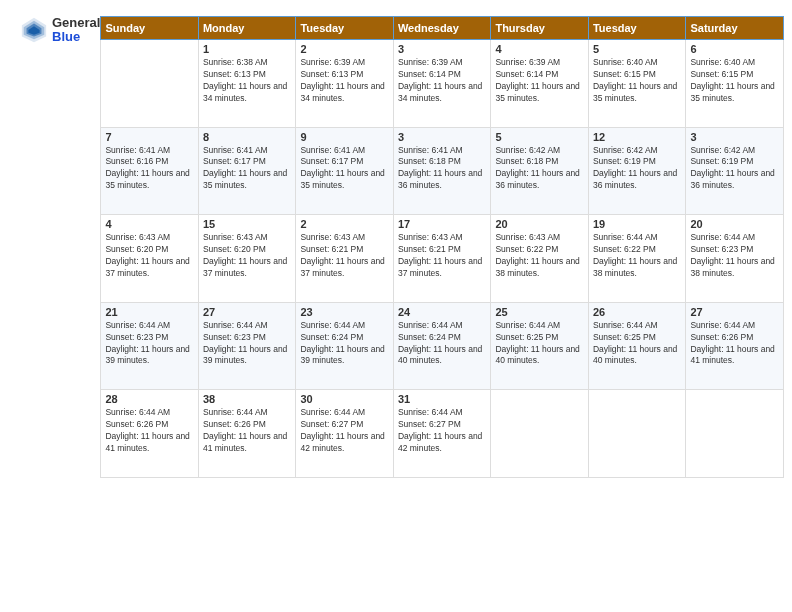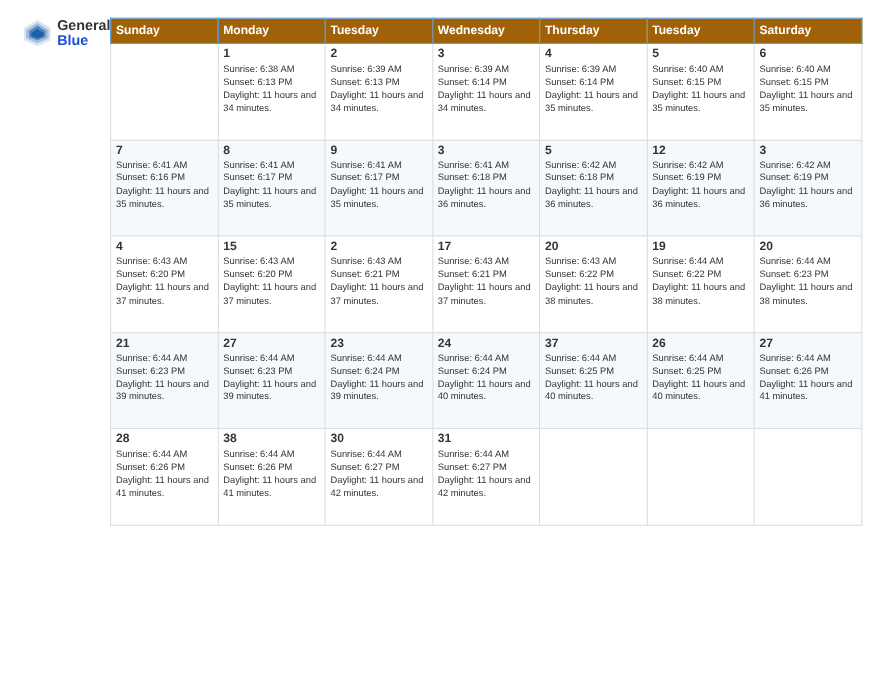--- a/index.html
+++ b/index.html
@@ -279,21 +279,21 @@
           Sunrise: 6:44 AM<br>Sunset: 6:24 PM<br>Daylight: 11 hours and 39 minutes.
         </div>
           </td>
           <td>
         <span class="day-number">24</span>
         <div class="day-info">
           Sunrise: 6:44 AM<br>Sunset: 6:24 PM<br>Daylight: 11 hours and 40 minutes.
         </div>
           </td>
           <td>
-        <span class="day-number">37</span>
+        <span class="day-number">25</span>
         <div class="day-info">
           Sunrise: 6:44 AM<br>Sunset: 6:25 PM<br>Daylight: 11 hours and 40 minutes.
         </div>
           </td>
           <td>
         <span class="day-number">26</span>
         <div class="day-info">
           Sunrise: 6:44 AM<br>Sunset: 6:25 PM<br>Daylight: 11 hours and 40 minutes.
         </div>
           </td>

